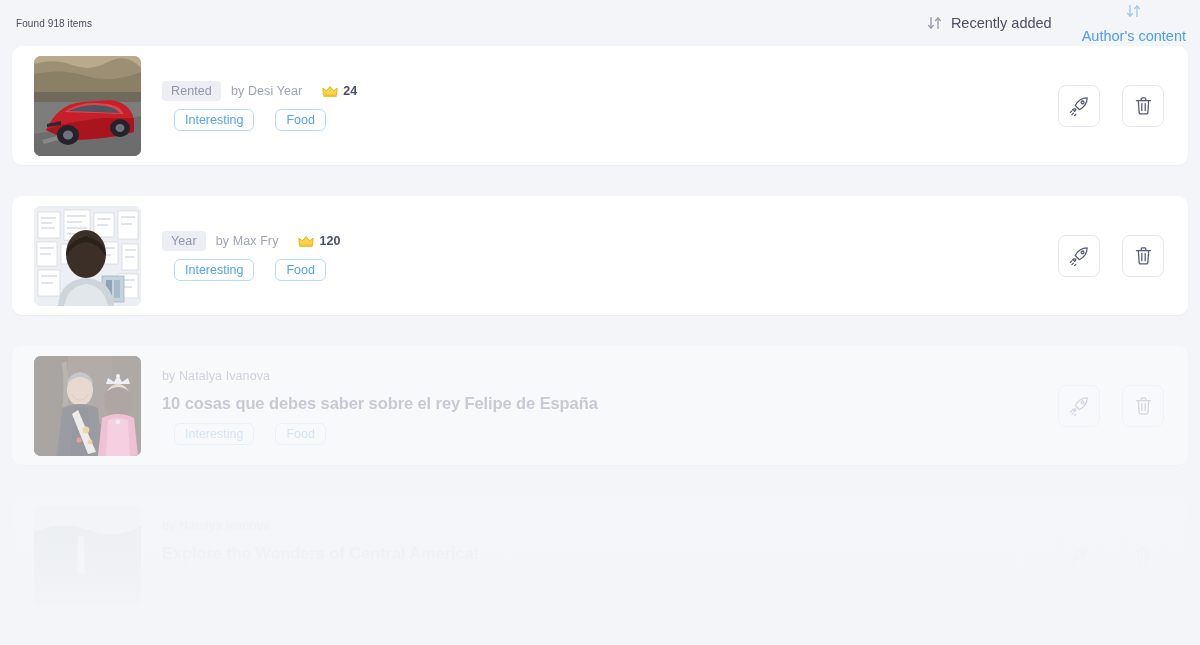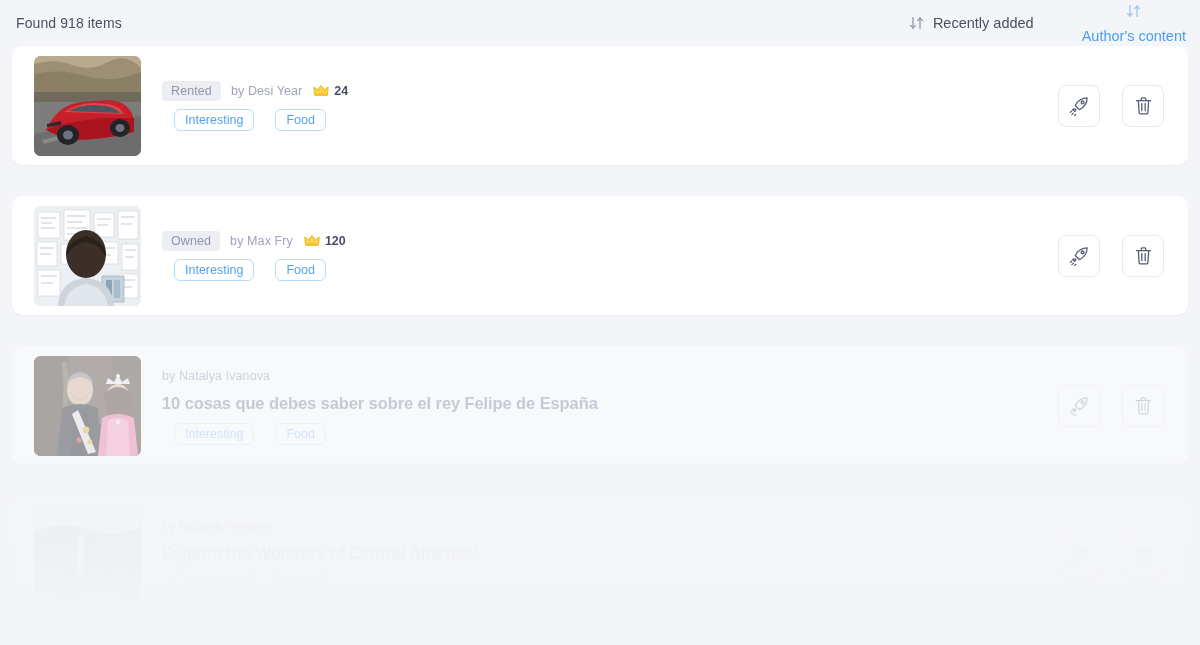--- a/index.html
+++ b/index.html
@@ -25,31 +25,31 @@
   
   .topbar {
     height: 46px;
     display: flex;
     align-items: center;
     padding: 0 14px 0 16px;
     background: #f4f5f9;
   }
 
   .found-count {
-    font-size: 14px;
+    font-size: 10px;
     color: #4b4f63;
     letter-spacing: .1px;
   }
 
   .topbar-spacer { flex: 1 1 auto; }
 
   .sort-group {
     display: flex;
     align-items: center;
-    gap: 48px;
+    gap: 30px;
   }
 
   .sort-btn {
     display: flex;
     align-items: center;
     gap: 9px;
     font-size: 14.5px;
     color: #4b4f63;
     cursor: pointer;
     background: none;
@@ -128,23 +128,23 @@
   }
 
   .author {
     font-size: 12.5px;
     color: #a0a4b8;
     letter-spacing: .1px;
   }
 
   .crown-wrap {
     display: inline-flex;
-    align-items: flex-start;
+    align-items: flex-end;
     gap: 5px;
-    margin-left: 1px;
+    margin-left: 10px;
   }
 
   .crown-icon { width: 16px; height: 13px; display: block; }
 
   .crown-count {
     font-size: 12.5px;
     font-weight: bold;
     color: #4b4f63;
   }
 
@@ -362,21 +362,21 @@
           <rect x="72" y="74" width="6" height="18" fill="#8ea4b6"></rect>
           <rect x="80" y="74" width="6" height="18" fill="#a7bccb"></rect>
           <ellipse cx="52" cy="48" rx="20" ry="24" fill="#3b2f27"></ellipse>
           <path d="M32 50 Q52 22 72 50 Q72 36 52 30 Q32 36 32 50 Z" fill="#2a211b"></path>
           <path d="M24 100 Q26 74 52 72 Q78 74 80 100 Z" fill="#cdd4da"></path>
           <path d="M30 100 Q34 80 52 78 Q70 80 74 100 Z" fill="#e2e7ec"></path>
         </svg>
       </div>
       <div class="card-body">
         <div class="meta-row">
-          <span class="badge">Owned</span>
+          <span class="badge">Year</span>
           <span class="author">by Max Fry</span>
           <span class="crown-wrap">
             <svg class="crown-icon" viewBox="0 0 18 14">
               <path d="M1.6 11.2 L1 3.2 L5 6.4 L9 1.4 L13 6.4 L17 3.2 L16.4 11.2 Z" fill="#fcd34d" stroke="#eab308" stroke-width="1.1" stroke-linejoin="round"></path>
               <path d="M2 12.4 H16" stroke="#eab308" stroke-width="1.2" stroke-linecap="round"></path>
             </svg>
             <span class="crown-count">120</span>
           </span>
         </div>
         <div class="tag-row">

